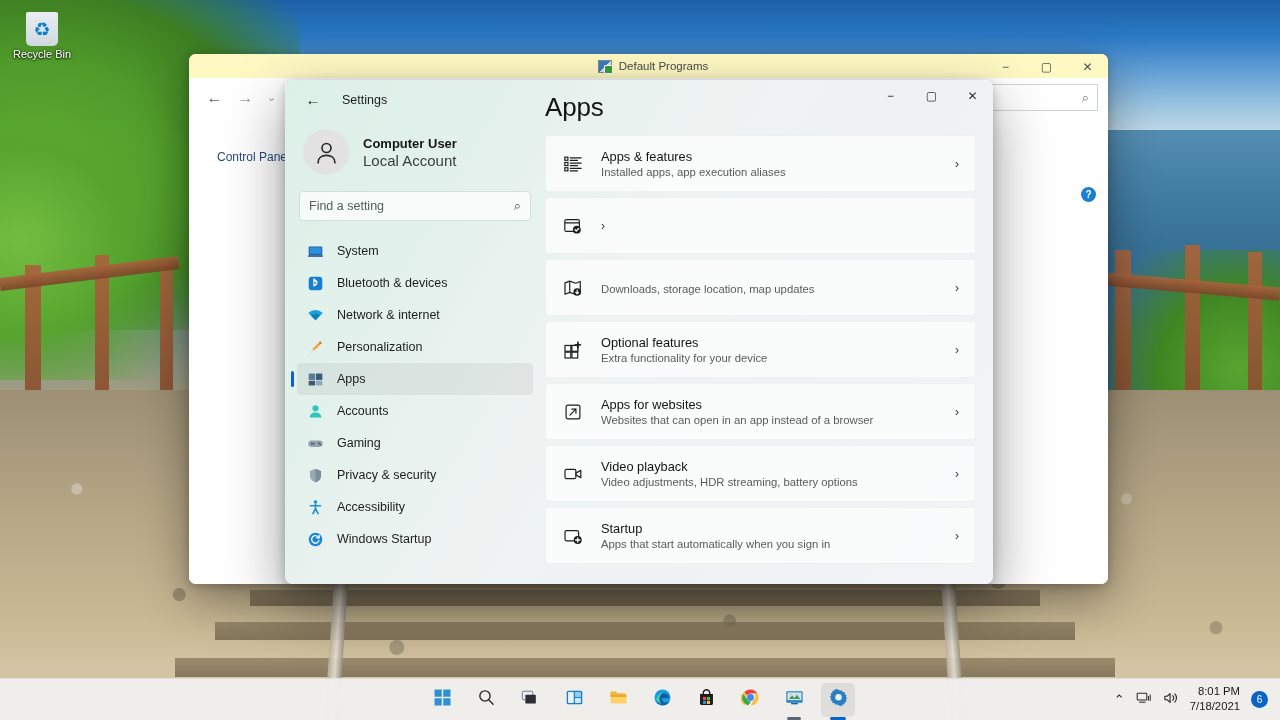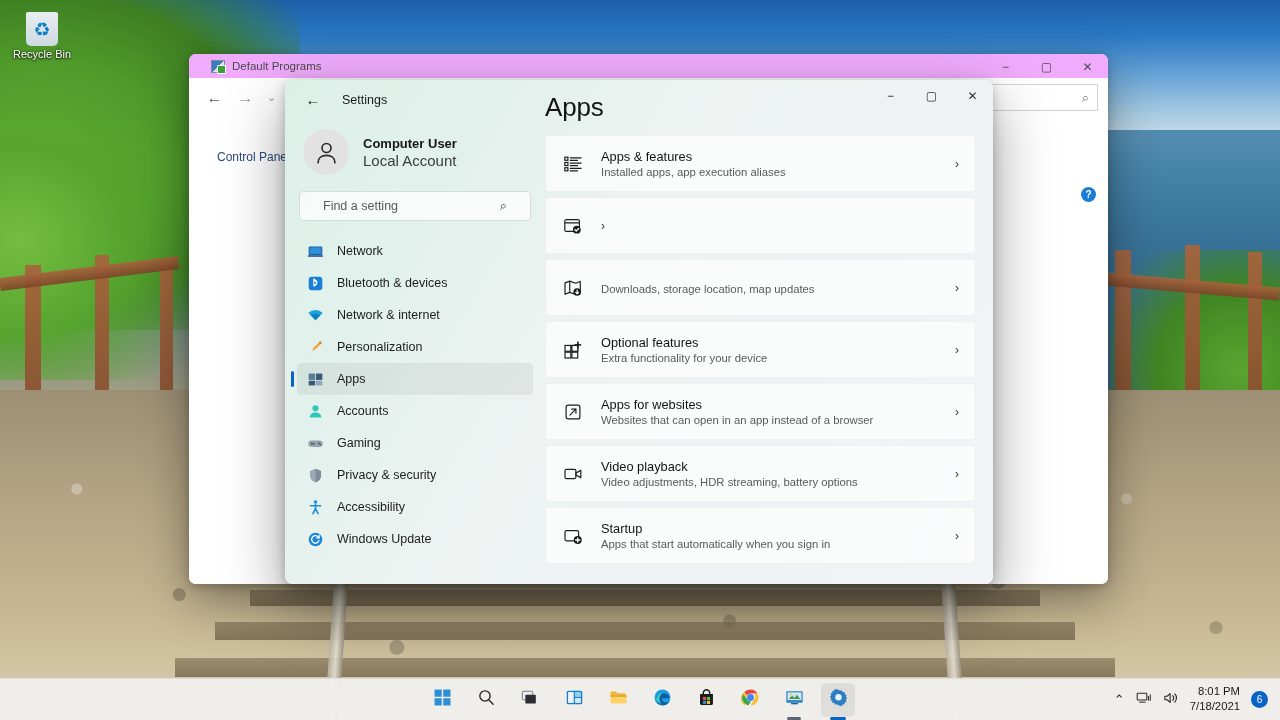--- a/index.html
+++ b/index.html
@@ -97,22 +97,23 @@
   #dp-window {
     position: absolute; left: 189px; top: 54px;
     width: 919px; height: 530px;
     background: #fff;
     border-radius: 7px;
     box-shadow: 0 16px 48px rgba(0,0,0,.38), 0 2px 10px rgba(0,0,0,.22);
     overflow: hidden;
   }
   #dp-titlebar {
     height: 24px; display: flex; align-items: center;
-    padding-left: 22px;
-    background: #f0abfc;
+    padding-left: 9px;
+    background: #fef9c3;
+    justify-content: center;
   }
   #dp-titlebar .dp-icon {
     width: 14px; height: 13px; margin-right: 7px;
     background: linear-gradient(135deg,#3b7bbf 0 50%, #d9dde2 50% 100%);
     border: 1px solid #7e8b98;
     position: relative;
   }
   #dp-titlebar .dp-icon::after {
     content: ""; position: absolute; right: -2px; bottom: -2px;
     width: 7px; height: 7px; background: #3aa03a;
@@ -210,21 +211,21 @@
   }
   #profile-name { font-size: 13px; font-weight: bold; color: #161616; }
   #profile-type { font-size: 15px; color: #3c3c3c; margin-top: 1px; }
 
   #settings-search {
     height: 30px; margin: 2px 2px 14px 2px;
     background: rgba(255,255,255,.72);
     border: 1px solid #d2ded9;
     border-radius: 4px;
     display: flex; align-items: center;
-    padding: 0 23px;
+    padding: 0 9px;
     cursor: text;
   }
   #settings-search .ss-text { flex: 1; font-size: 12.5px; color: #53605c; }
   #settings-search .ss-icon { font-size: 13px; color: #3f4c48; }
 
   .nav-item {
     height: 32px; display: flex; align-items: center; gap: 13px;
     padding-left: 10px; border-radius: 4px;
     cursor: pointer; position: relative; margin-bottom: 0px;
   }
@@ -401,21 +402,21 @@
 
       <div id="nav-list">
           <div class="nav-item">
             <span class="nav-icon">
               <svg width="17" height="17" viewBox="0 0 20 20">
                 <rect x="2" y="4" width="16" height="10" rx="1.2" fill="#1b5fa8"></rect>
                 <rect x="3.2" y="5.2" width="13.6" height="7.6" fill="#2f8fd8"></rect>
                 <rect x="1" y="14.5" width="18" height="1.8" rx=".9" fill="#14497f"></rect>
               </svg>
             </span>
-            <span class="nav-label">Network</span>
+            <span class="nav-label">System</span>
           </div>
           <div class="nav-item">
             <span class="nav-icon">
               <svg width="17" height="17" viewBox="0 0 20 20">
                 <rect x="2" y="2" width="16" height="16" rx="3.5" fill="#1a7fd4"></rect>
                 <path d="M8 6l4 3.2-4 3.2V4.6l4 3.2M8 13.4l4-3.2" stroke="#fff" stroke-width="1.2" fill="none" stroke-linejoin="round"></path>
               </svg>
             </span>
             <span class="nav-label">Bluetooth &amp; devices</span>
           </div>
@@ -489,21 +490,21 @@
             <span class="nav-label">Accessibility</span>
           </div>
           <div class="nav-item">
             <span class="nav-icon">
               <svg width="17" height="17" viewBox="0 0 20 20">
                 <circle cx="10" cy="10" r="8" fill="#1a85d8"></circle>
                 <path d="M13.6 7.6a4.4 4.4 0 10.5 3.4" stroke="#fff" stroke-width="1.5" fill="none" stroke-linecap="round"></path>
                 <path d="M14.4 5.2v3h-3" stroke="#fff" stroke-width="1.5" fill="none" stroke-linecap="round" stroke-linejoin="round"></path>
               </svg>
             </span>
-            <span class="nav-label">Windows Update</span>
+            <span class="nav-label">Windows Startup</span>
           </div>
         </div>
     </div>
 
     <div id="settings-main">
       <div id="page-title">Apps</div>
       <div id="cards">
           <div class="card">
             <div class="card-icon">
               <svg width="20" height="20" viewBox="0 0 22 22">

